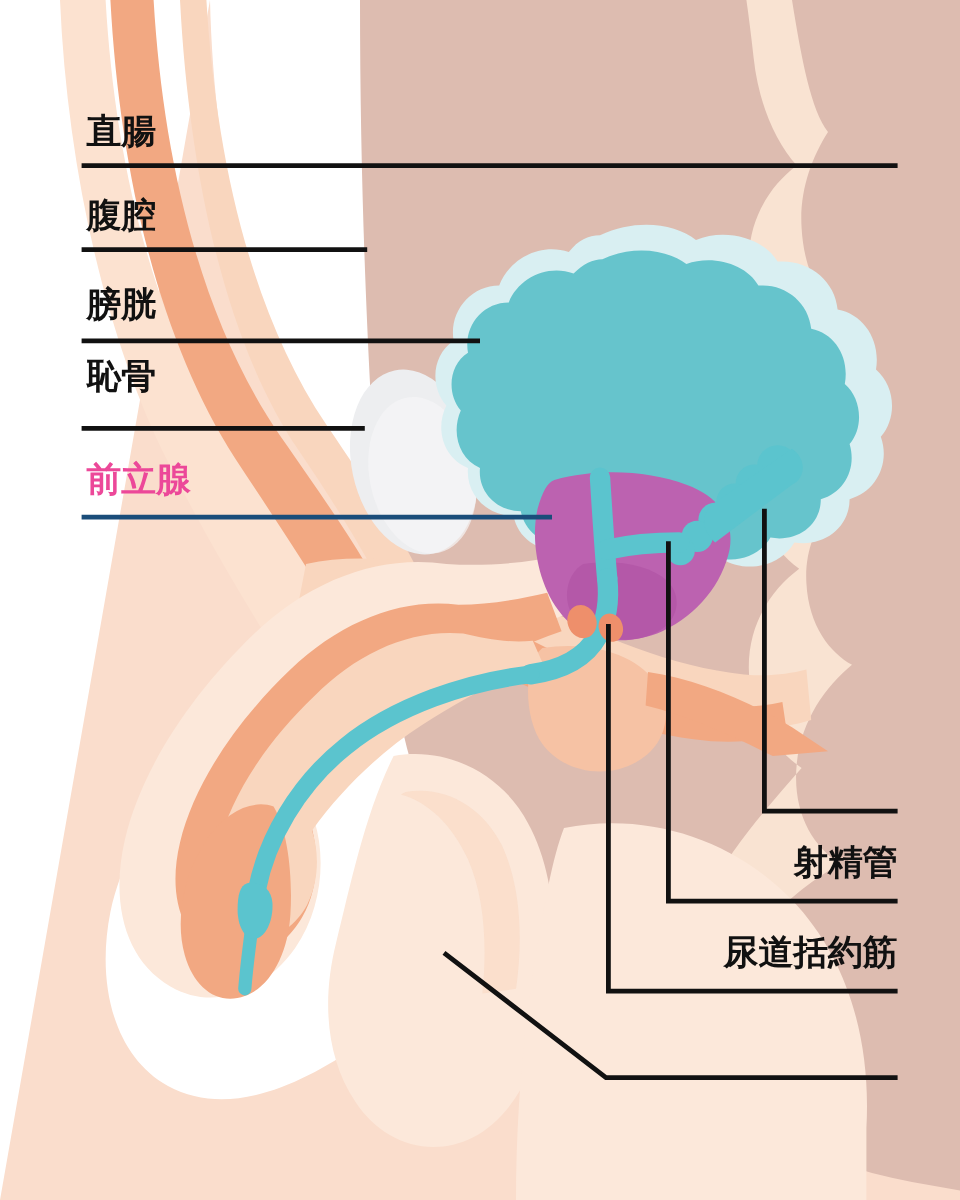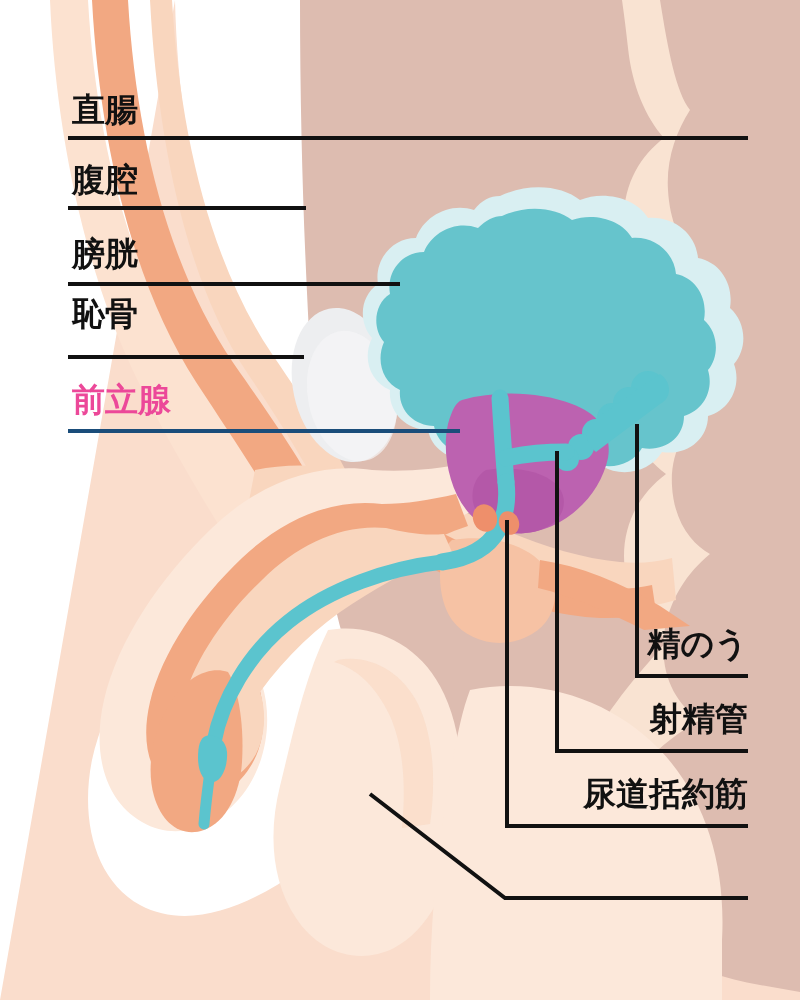--- a/index.html
+++ b/index.html
@@ -6,23 +6,23 @@
   body{
     width:800px;height:1000px;
     background:#ffffff;
     font-family:"DejaVu Sans","Liberation Sans",sans-serif;
     overflow:hidden;
   }
   #stage{position:relative;width:800px;height:1000px;overflow:hidden;background:#fff;}
   #art{position:absolute;left:0;top:0;width:800px;height:1000px;}
   .lbl{
     position:absolute;
-    font-family:Liberation Mono, monospace;
+    font-family:Liberation Serif, serif;
     font-weight:700;
-    font-size:33px;
+    font-size:29px;
     line-height:1;
     color:#111111;
     white-space:nowrap;
     letter-spacing:0px;
   }
   .lbl.left{left:72px;}
   .lbl.accent{color:#ec4899;}
   .lbl.right{text-align:right;}
 </style>
 </head>
@@ -188,17 +188,16 @@
     </g>
 
   </svg>
 
   <div class="lbl left" style="top:96px;">直腸</div>
   <div class="lbl left" style="top:166px;">腹腔</div>
   <div class="lbl left" style="top:240px;">膀胱</div>
   <div class="lbl left" style="top:300px;">恥骨</div>
   <div class="lbl left accent" style="top:386px;">前立腺</div>
 
-  <div class="lbl right" style="right:52px;top:630px;">精のう</div>
   <div class="lbl right" style="right:52px;top:780px;">尿道括約筋</div>
   <div class="lbl right" style="right:52px;top:705px;">射精管</div>
 
 </div>
 
 </body></html>

